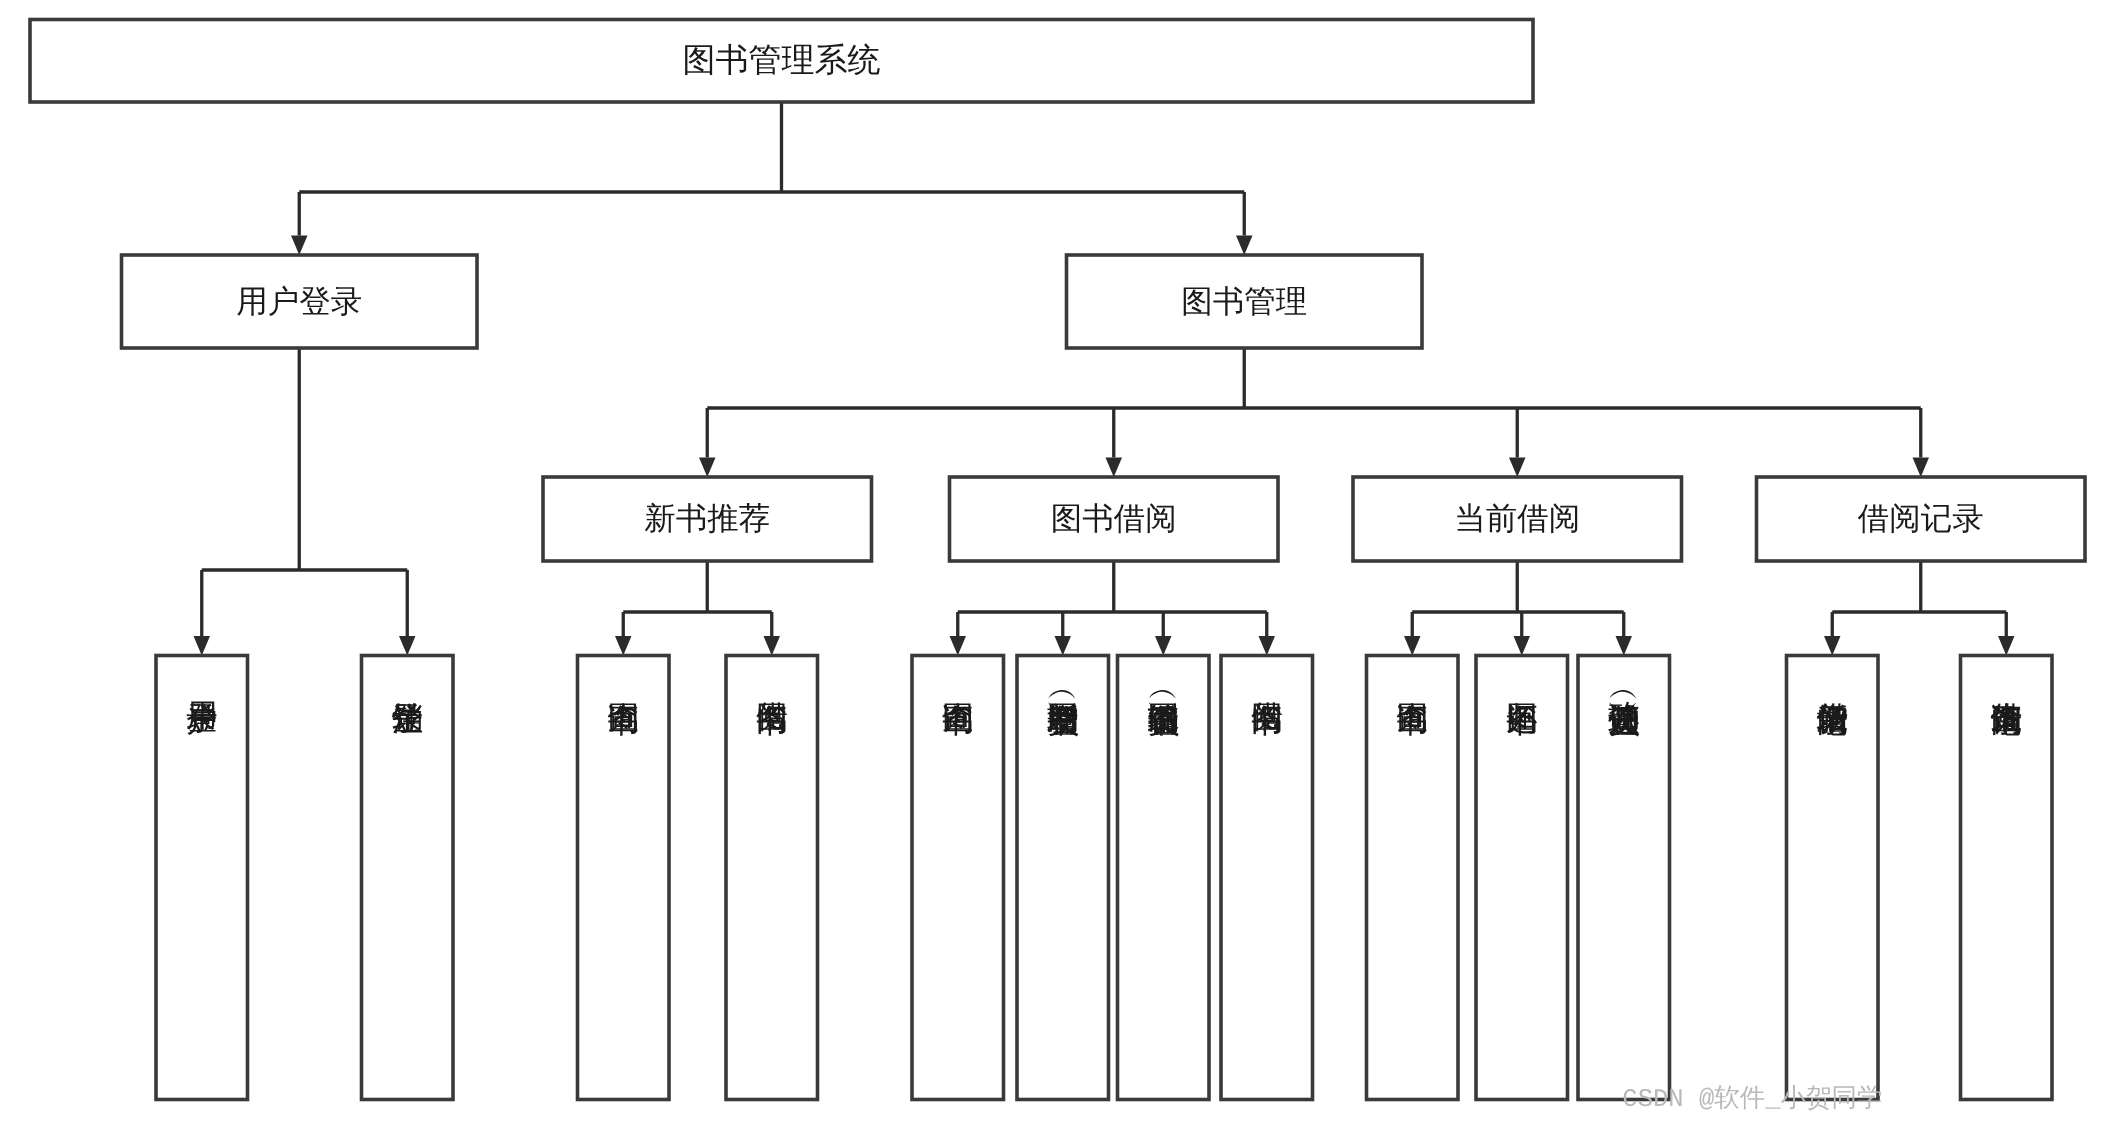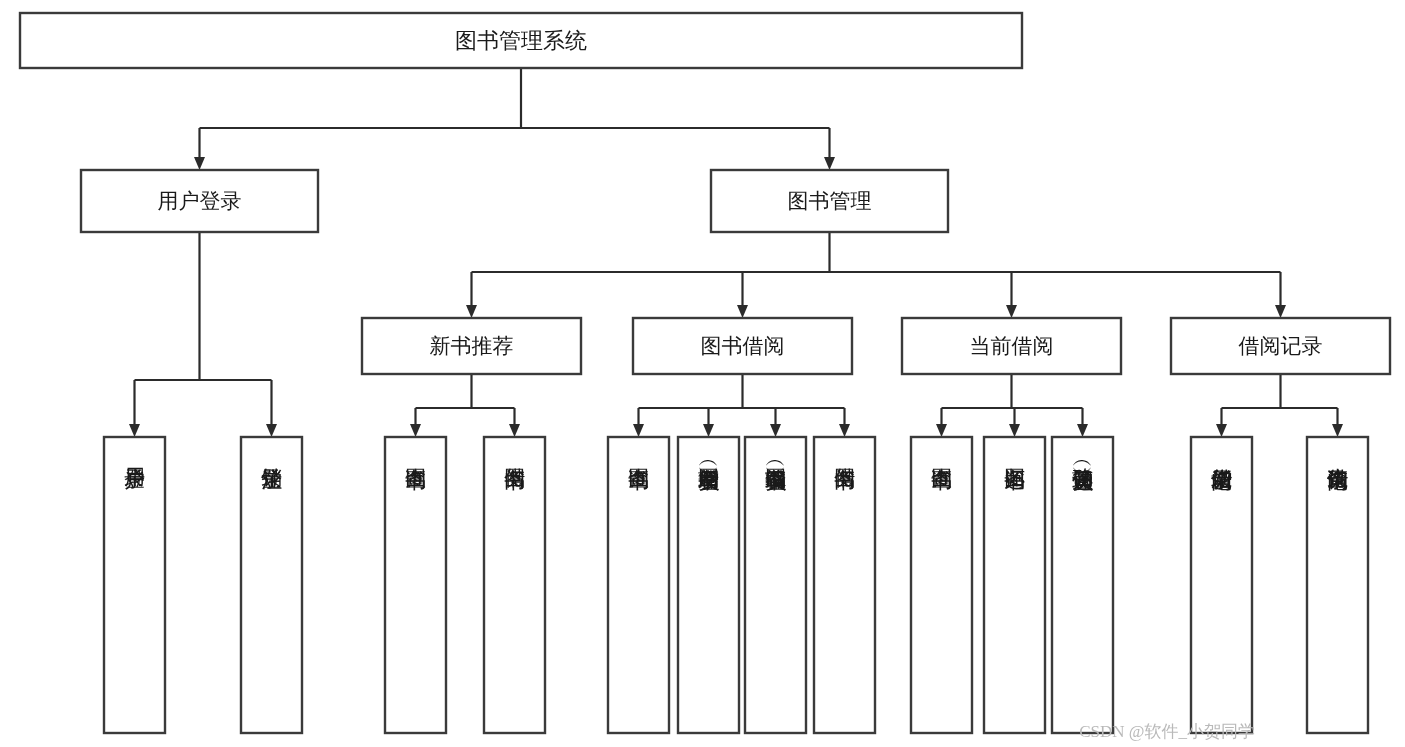--- a/index.html
+++ b/index.html
@@ -64,21 +64,21 @@
     letter-spacing: 0.5px;
     writing-mode: vertical-rl;
     text-orientation: upright;
     white-space: pre;
     pointer-events: none;
   }
   .watermark {
     position: absolute;
     right: 8px;
     bottom: 4px;
-    font-family: Liberation Serif, serif;
+    font-family: Liberation Mono, monospace;
     font-size: 17px;
     color: #b9b9b9;
     white-space: nowrap;
   }
 </style>
 </head>
 <body>
 
 <div id="diagram-root">
 

